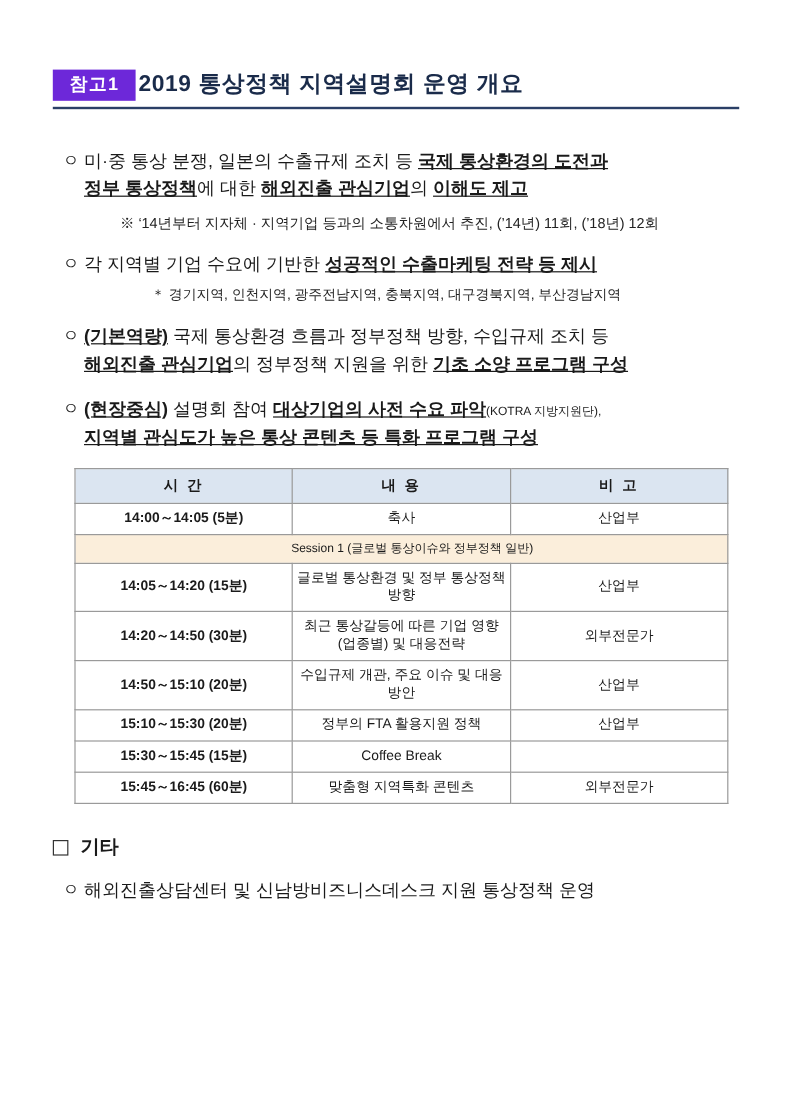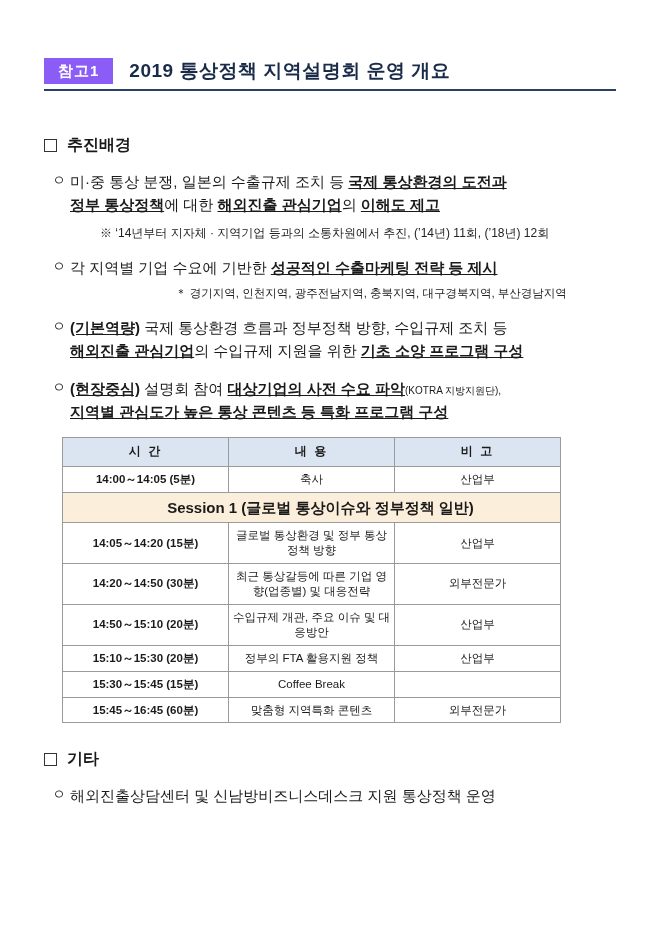--- a/index.html
+++ b/index.html
@@ -25,37 +25,37 @@
 
   
   .header {
     margin: 58px 44px 0 44px;
     display: flex;
     align-items: stretch;
     border-bottom: 2px solid #2a3f66;
     padding-bottom: 5px;
   }
   .ref-badge {
-    background: #8b5cf6;
+    background: #6d28d9;
     color: #ffffff;
     font-size: 15px;
     font-weight: bold;
     letter-spacing: 1px;
     padding: 5px 14px 6px 14px;
     display: flex;
     align-items: center;
     justify-content: center;
     line-height: 1;
   }
   .header-title {
     font-size: 19px;
     font-weight: bold;
     color: #1a2b4a;
     letter-spacing: 0.5px;
-    margin-left: 16px;
+    margin-left: 2px;
     display: flex;
     align-items: center;
     line-height: 1;
     padding-bottom: 2px;
   }
 
   
   .content {
     margin: 0 44px;
     padding-top: 18px;
@@ -100,27 +100,26 @@
     color: #222;
     margin: 7px 0 0 56px;
     line-height: 1.5;
   }
 
   .subnote {
     font-size: 11.5px;
     color: #222;
     margin: 6px 0 0 82px;
     line-height: 1.5;
-    text-align: center;
   }
 
   
   table.agenda {
     border-collapse: collapse;
-    width: 499px;
+    width: 545px;
     margin: 14px 0 0 18px;
     font-size: 11.5px;
     table-layout: fixed;
   }
   table.agenda th, table.agenda td {
     border: 1px solid #9a9a9a;
     text-align: center;
     padding: 5px 2px;
     line-height: 1.3;
   }
@@ -129,44 +128,40 @@
     font-weight: bold;
     font-size: 12px;
     letter-spacing: 2px;
     padding: 6px 2px;
   }
   table.agenda td.time { width: 112px; font-weight: bold; }
   table.agenda td.desc { }
   table.agenda td.org  { width: 105px; }
   tr.session td {
     background: #fbeedb;
-    font-weight: bold;
-    font-size: 15px;
+    font-weight: normal;
+    font-size: 10px;
     padding-left: 20px;
   }
   .small { font-size: 10px; }
 
   .footer-gap { height: 26px; }
 </style>
 </head>
 <body>
 
 <div class="page">
 
   <div class="header">
     <div class="ref-badge">참고1</div>
     <div class="header-title">2019 통상정책 지역설명회 운영 개요</div>
   </div>
 
   <div class="content">
 
-    <div class="sec-head">
-      <span class="box"></span>
-      <span>추진배경</span>
-    </div>
 
     <div class="item">
       <div class="marker">ㅇ</div>
       <div class="txt">
         <span>미·중 통상 분쟁, 일본의 수출규제 조치 등 </span><span class="b">국제 통상환경의 도전과</span><br>
         <span class="b">정부 통상정책</span><span>에 대한 </span><span class="b">해외진출 관심기업</span><span>의 </span><span class="b">이해도 제고</span>
       </div>
     </div>
 
     <div class="note">※ ‘14년부터 지자체 · 지역기업 등과의 소통차원에서 추진, (’14년) 11회, (’18년) 12회</div>
@@ -178,21 +173,21 @@
       </div>
     </div>
 
     <div class="subnote">＊ 경기지역, 인천지역, 광주전남지역, 충북지역, 대구경북지역, 부산경남지역</div>
 
 
     <div class="item">
       <div class="marker">ㅇ</div>
       <div class="txt">
         <span class="b">(기본역량)</span><span> 국제 통상환경 흐름과 정부정책 방향, 수입규제 조치 등</span><br>
-        <span class="b">해외진출 관심기업</span><span>의 수입규제 지원을 위한 </span><span class="b">기초 소양 프로그램 구성</span>
+        <span class="b">해외진출 관심기업</span><span>의 정부정책 지원을 위한 </span><span class="b">기초 소양 프로그램 구성</span>
       </div>
     </div>
 
     <div class="item">
       <div class="marker">ㅇ</div>
       <div class="txt">
         <span class="b">(현장중심)</span><span> 설명회 참여 </span><span class="b">대상기업의 사전 수요 파악</span><span class="small">(KOTRA 지방지원단),</span><br>
         <span class="b">지역별 관심도가 높은 통상 콘텐츠 등 특화 프로그램 구성</span>
       </div>
     </div>

